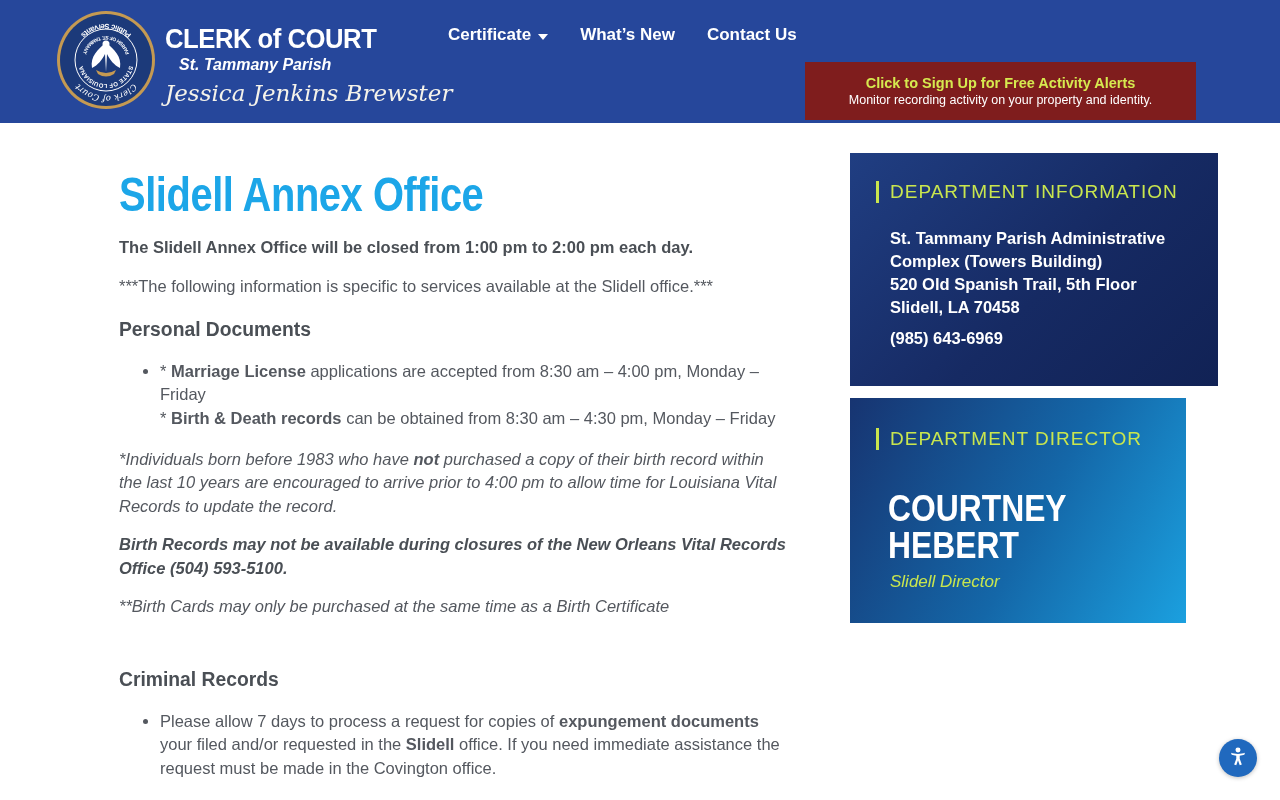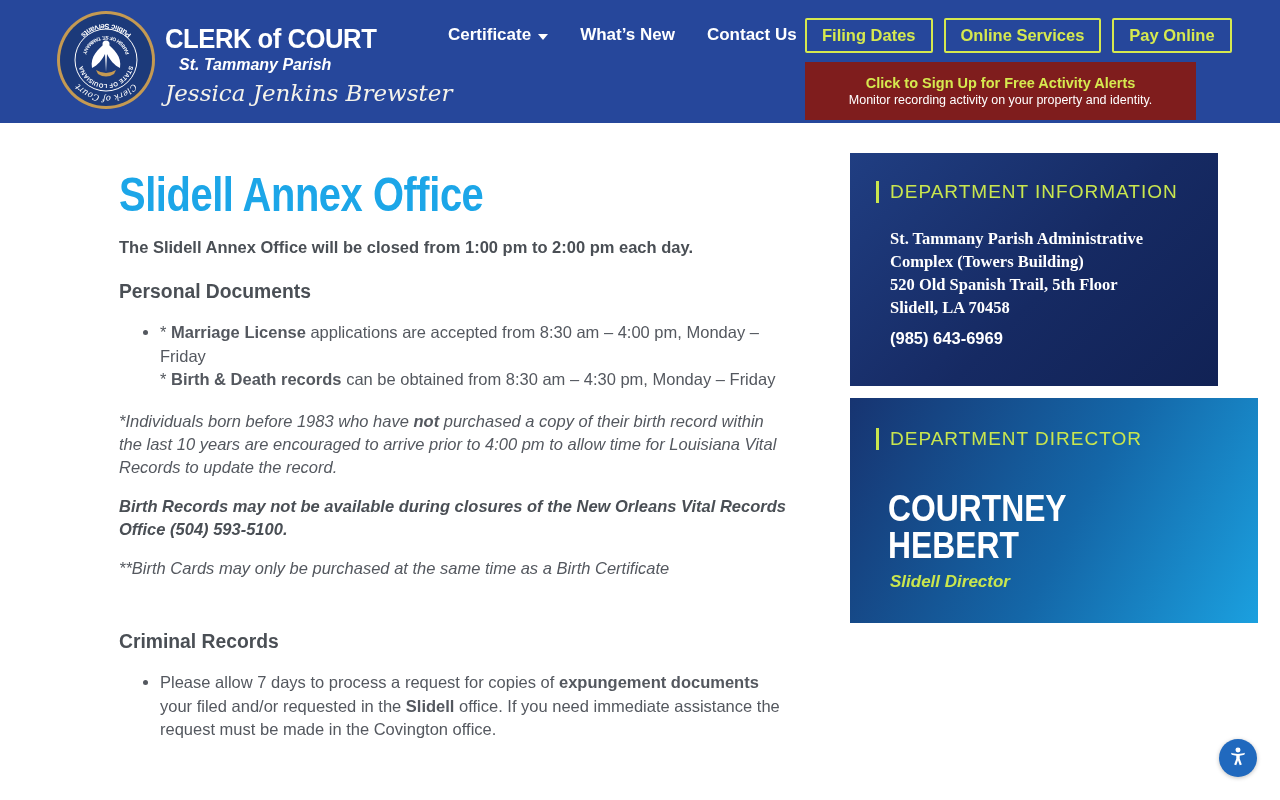--- a/index.html
+++ b/index.html
@@ -41,29 +41,29 @@
   .sec-heading { font-weight:700; color:#4A4F55; margin:18px 0 8px 0; }
   ul.doc-list { margin:16px 0 18px 0; padding-left:41px; }
   ul.doc-list li { margin-bottom:4px; }
   .italic { font-style:italic; }
   .bold-italic { font-weight:700; font-style:italic; color:#4A4F55; }
   .criminal-heading { margin-top:48px; }
 
   
   .card-info { position:absolute; left:850px; top:153px; width:368px; height:233px;
                background:linear-gradient(135deg,#203E82 0%,#162A63 55%,#112255 100%); padding:28px 26px; }
-  .card-director { position:absolute; left:850px; top:398px; width:408px; height:225px;
+  .card-director { position:absolute; left:850px; top:398px; width:336px; height:225px;
                background:linear-gradient(118deg,#173471 0%,#1467A8 55%,#1BA0DF 100%); padding:30px 26px; }
   .card-title { color:#C9E64E; font-size:19px; font-weight:500; letter-spacing:1px;
                 border-left:3px solid #C9E64E; padding-left:11px; line-height:1.15; }
-  .card-address { color:#fff; font-weight:700; font-size:16.5px; line-height:1.4; margin-top:24px; padding-left:14px;font-family:Liberation Serif, serif; }
+  .card-address { color:#fff; font-weight:700; font-size:16.5px; line-height:1.4; margin-top:24px; padding-left:14px; }
   .card-phone { color:#fff; font-weight:700; font-size:16.5px; margin-top:10px; padding-left:14px; }
   .director-name { color:#fff; font-size:37px; font-weight:800; line-height:1.0; margin-top:40px; padding-left:14px;
                    transform:scaleX(.86); transform-origin:left center; }
-  .director-role { color:#C9E64E; font-size:17px; font-weight:700; font-style:italic; margin-top:8px; padding-left:14px; }
+  .director-role { color:#C9E64E; font-size:17px; font-weight:400; font-style:italic; margin-top:8px; padding-left:14px; }
 
   
   .a11y-btn { position:absolute; left:1219px; top:739px; width:38px; height:38px; border-radius:50%;
               background:#2069BE; border:none; cursor:pointer; display:flex; align-items:center; justify-content:center;
               box-shadow:0 1px 4px rgba(0,0,0,.25); }
   .a11y-btn svg { width:26px; height:26px; }
 </style>
 </head>
 <body>
 
@@ -113,37 +113,33 @@
         <span class="caret"></span>
       </div>
       <div class="nav-item">
         <span>What’s New</span>
       </div>
       <div class="nav-item">
         <span>Contact Us</span>
       </div>
     </nav>
 
-    <div class="btn-row">
-      <button class="hdr-btn">Filing Dates</button>
-      <button class="hdr-btn grow">Online Services</button>
-      <button class="hdr-btn">Pay Online</button>
-    </div>
 
     <div class="alert-box">
       <div class="alert-title">Click to Sign Up for Free Activity Alerts</div>
       <div class="alert-sub">Monitor recording activity on your property and identity.</div>
     </div>
   </div>
 
   <div class="content">
     <h1 class="page-title">Slidell Annex Office</h1>
 
     <p class="bold-notice">The Slidell Annex Office will be closed from 1:00 pm to 2:00 pm each day.</p>
 
+    <p class="para">***The following information is specific to services available at the Slidell office.***</p>
 
     <h3 class="sec-heading">Personal Documents</h3>
 
     <ul class="doc-list">
       <li>
         <span>* </span><strong>Marriage License</strong><span> applications are accepted from 8:30 am – 4:00 pm, Monday – Friday</span><br>
         <span>* </span><strong>Birth &amp; Death records</strong><span> can be obtained from 8:30 am – 4:30 pm, Monday – Friday</span>
       </li>
     </ul>
 

